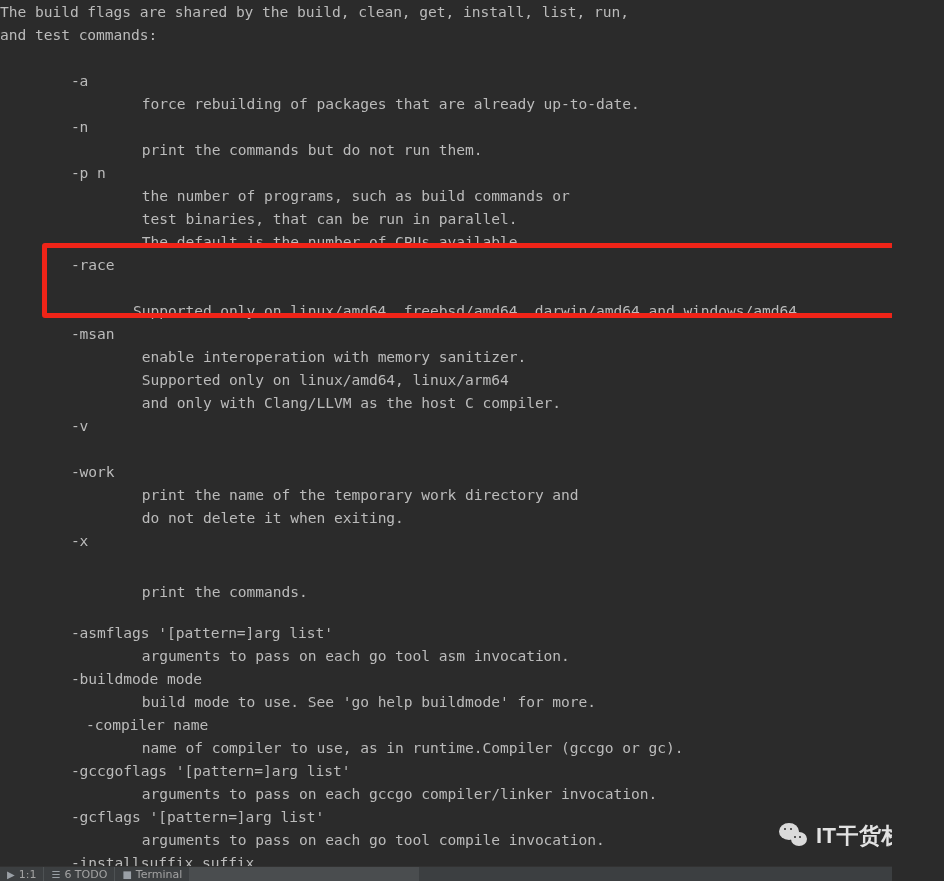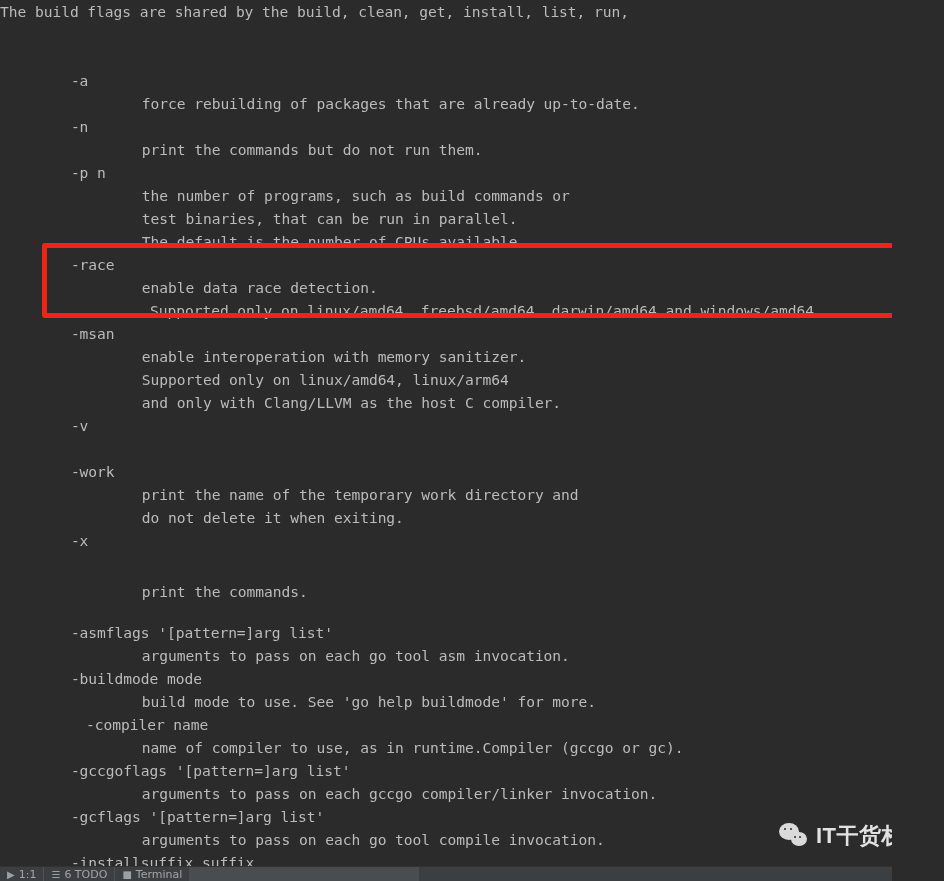--- a/index.html
+++ b/index.html
@@ -147,32 +147,32 @@
   }
 </style>
 </head>
 <body>
 
 <div id="root">
 
   <div id="console">
 
   <div class="line plain" style="top: 0px; left: 0px;">The build flags are shared by the build, clean, get, install, list, run,</div>
+      <div class="line plain" style="top: 23px; left: 0px;">and test commands:</div>
       <div class="line plain" style="top: 46px; left: 0px;"></div>
       <div class="line flag" style="top: 69px; left: 70.88px;">-a</div>
       <div class="line desc" style="top: 92px; left: 141.76px;">force rebuilding of packages that are already up-to-date.</div>
       <div class="line flag" style="top: 115px; left: 70.88px;">-n</div>
       <div class="line desc" style="top: 138px; left: 141.76px;">print the commands but do not run them.</div>
       <div class="line flag" style="top: 161px; left: 70.88px;">-p n</div>
       <div class="line desc" style="top: 184px; left: 141.76px;">the number of programs, such as build commands or</div>
       <div class="line desc" style="top: 207px; left: 141.76px;">test binaries, that can be run in parallel.</div>
       <div class="line desc" style="top: 230px; left: 141.76px;">The default is the number of CPUs available.</div>
       <div class="line flag" style="top: 253px; left: 70.88px;">-race</div>
-      <div class="line desc" style="top: 276px; left: 141.76px;">enable data race detection.</div>
-      <div class="line desc" style="top: 299px; left: 150px;">Supported only on linux/amd64, freebsd/amd64, darwin/amd64 and windows/amd64.</div>
+      <div class="line desc" style="top: 299px; left: 133px;">Supported only on linux/amd64, freebsd/amd64, darwin/amd64 and windows/amd64.</div>
       <div class="line flag" style="top: 322px; left: 70.88px;">-msan</div>
       <div class="line desc" style="top: 345px; left: 141.76px; text-align: right;">enable interoperation with memory sanitizer.</div>
       <div class="line desc" style="top: 368px; left: 141.76px;">Supported only on linux/amd64, linux/arm64</div>
       <div class="line desc" style="top: 391px; left: 141.76px;">and only with Clang/LLVM as the host C compiler.</div>
       <div class="line flag" style="top: 414px; left: 70.88px;">-v</div>
       <div class="line flag" style="top: 460px; left: 70.88px;">-work</div>
       <div class="line desc" style="top: 506px; left: 141.76px;">do not delete it when exiting.</div>
       <div class="line desc" style="top: 483px; left: 141.76px;">print the name of the temporary work directory and</div>
       <div class="line flag" style="top: 529px; left: 70.88px;">-x</div>
       <div class="line desc" style="top: 552px; left: 141.76px; margin-top: 28px;">print the commands.</div>

